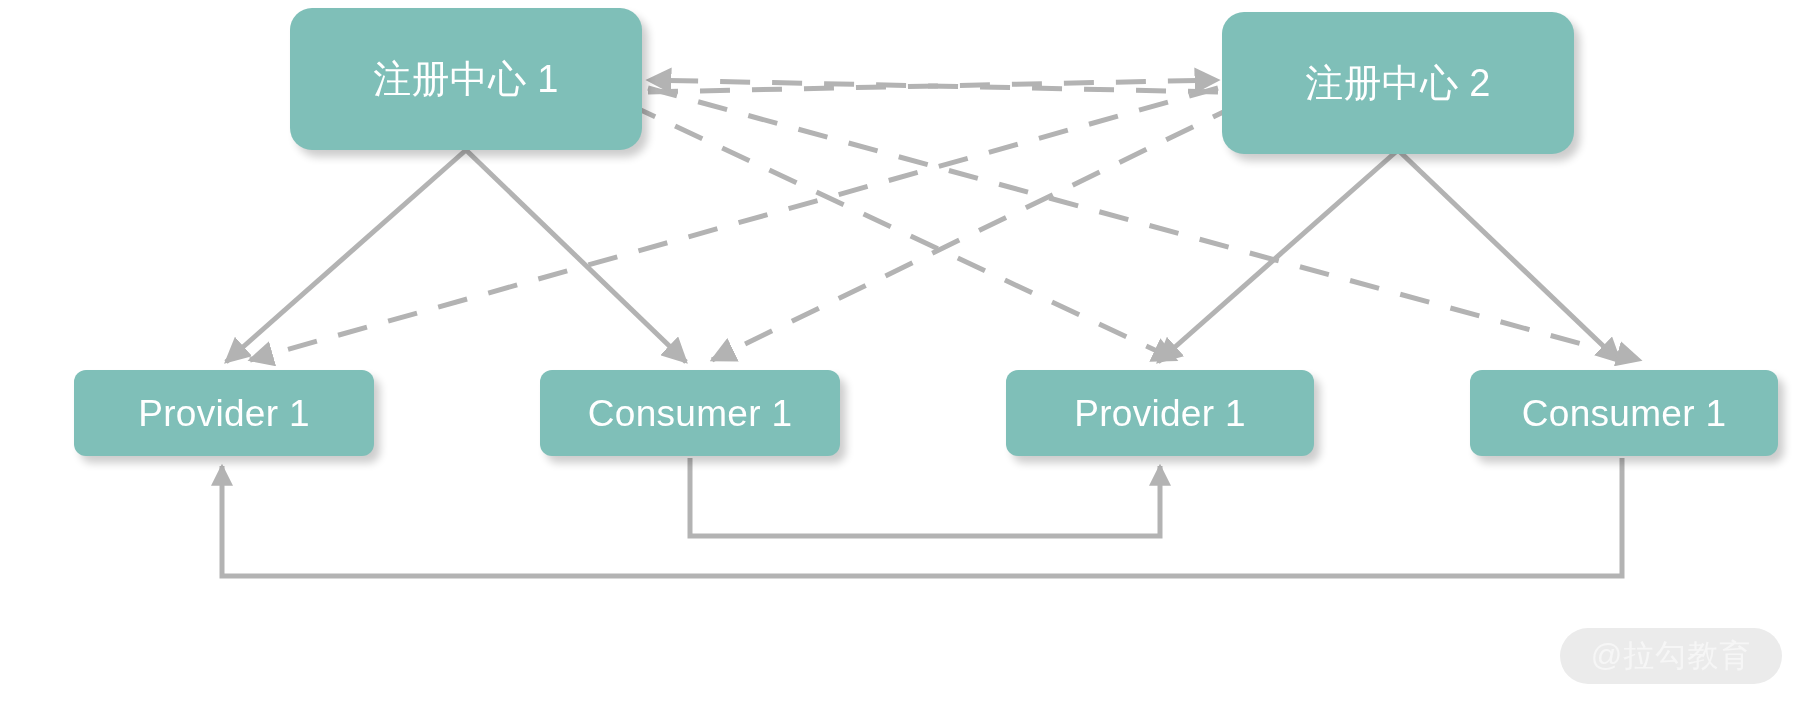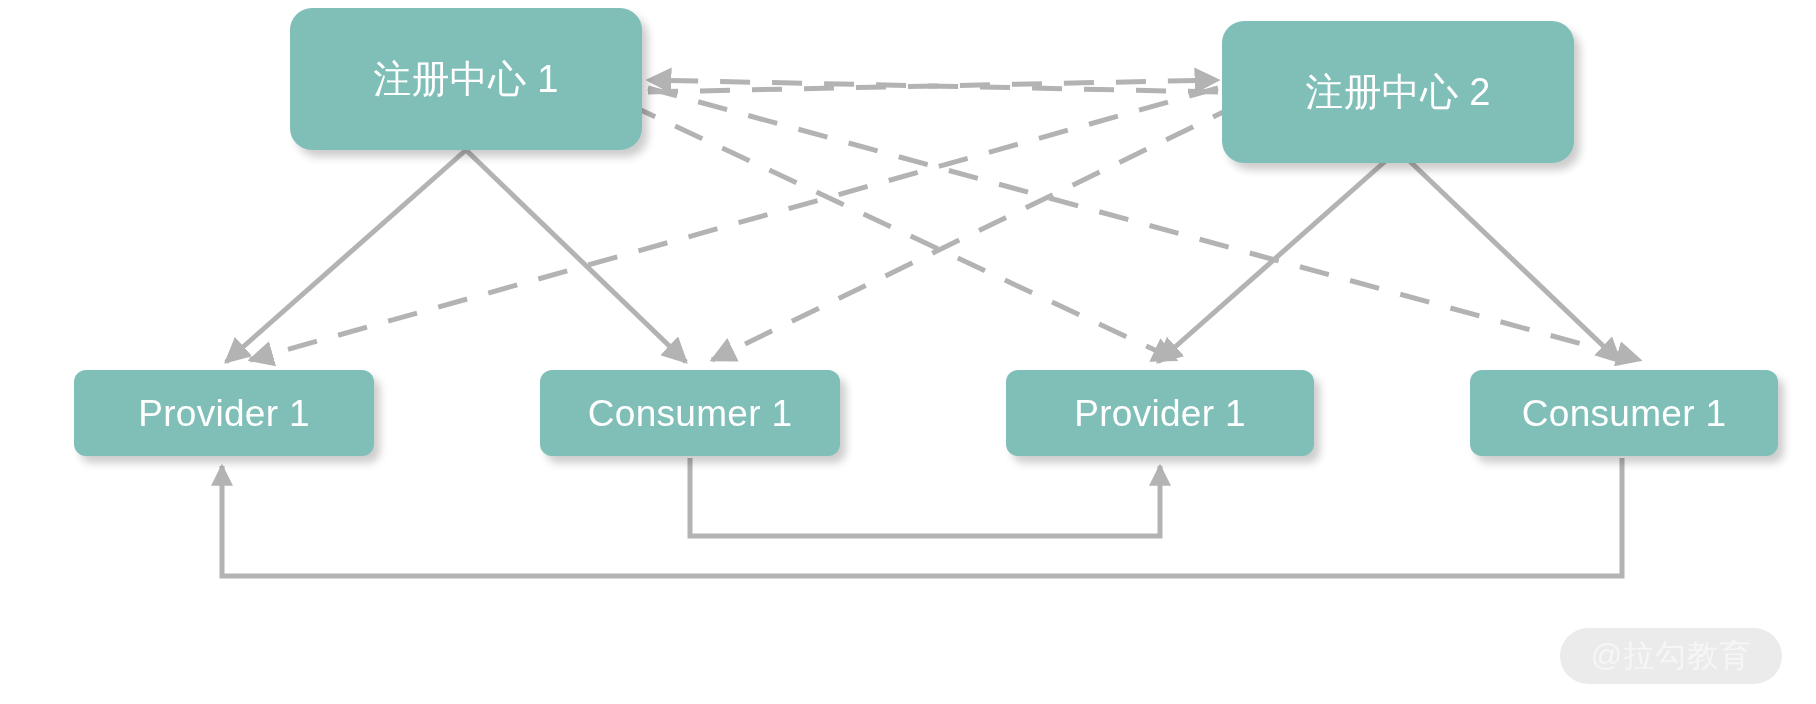--- a/index.html
+++ b/index.html
@@ -52,21 +52,21 @@
     font-size: 38px;
   }
   .leaf {
     height: 86px;
     border-radius: 12px;
   }
   .leaf .node-label {
     font-size: 37px;
   }
   #reg1 { left: 290px;  top: 8px; }
-  #reg2 { left: 1222px; top: 21px; }
+  #reg2 { left: 1222px; top: 12px; }
 
   #n1 { left: 74px;   top: 370px; width: 300px; }
   #n2 { left: 540px;  top: 370px; width: 300px; }
   #n3 { left: 1006px; top: 370px; width: 308px; }
   #n4 { left: 1470px; top: 370px; width: 308px; }
 
   #watermark {
     position: absolute;
     left: 1560px;
     top: 628px;

